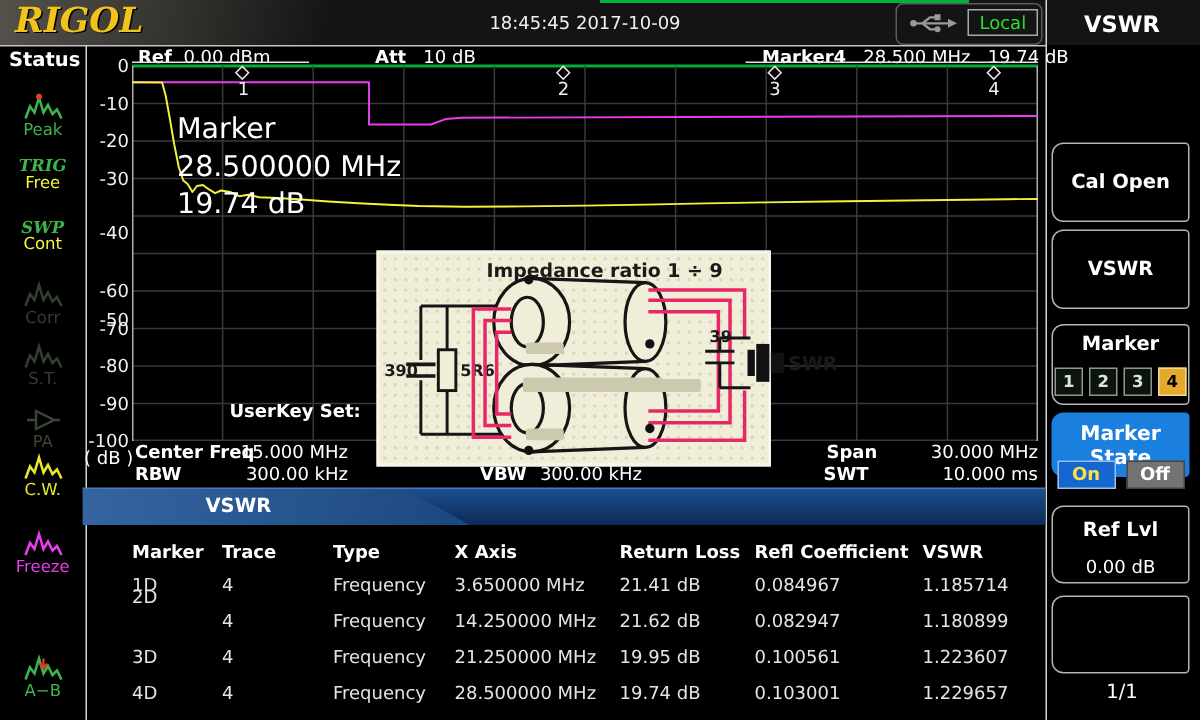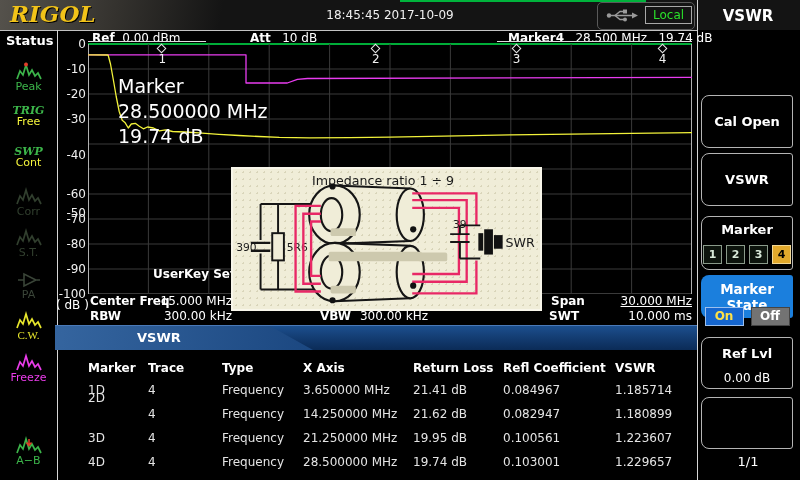--- a/index.html
+++ b/index.html
@@ -36,23 +36,23 @@
   .hdr{top:31px;font-size:12px;white-space:nowrap;}
   .bold{font-weight:bold;}
   .ytick{position:absolute;left:40px;width:46px;text-align:right;font-size:12px;color:#f0f0f0;}
   .mdiamond{position:absolute;top:45px;width:5px;height:5px;border:1px solid #e8e8e8;transform:rotate(45deg);}
   .mnum{position:absolute;top:51px;font-size:12px;color:#f0f0f0;}
   #marker-overlay{left:118px;top:74px;font-size:19px;color:#fff;line-height:25px;white-space:nowrap;}
   #userkey{left:153px;top:267px;width:92px;overflow:hidden;font-size:12px;font-weight:bold;white-space:nowrap;}
   .setrow{font-size:12px;white-space:nowrap;}
   .val{position:absolute;text-align:right;}
   
-  #schematic{left:231px;top:167px;width:311px;height:144px;background-color:#f0edd8;
+  #schematic{left:251px;top:167px;width:263px;height:144px;background-color:#f0edd8;
     background-image:radial-gradient(#d9d5ba 1px,rgba(0,0,0,0) 1px);background-size:7px 7px;
-    border:2px solid #f8f6ea;box-sizing:border-box;z-index:6;}
+    border:2px solid #f8f6ea;box-sizing:border-box;z-index:6;font-weight:bold;}
   
   #vswr-bar{left:55px;top:325px;width:642px;height:24px;
     background:linear-gradient(180deg,#1c4f8e 0%,#143e74 45%,#0b2b57 100%);
     border-top:1px solid #4a7ab8;z-index:7;}
   #vswr-tab{position:absolute;left:0;top:0;width:260px;height:100%;
     background:linear-gradient(100deg,#35659f,#1b4780);
     clip-path:polygon(0 0,215px 0,258px 100%,0 100%);}
   #vswr-bar-title{position:absolute;left:82px;top:4px;font-size:13px;font-weight:bold;color:#fff;}
   
   #vswr-table{left:58px;top:355px;width:639px;height:125px;}
@@ -116,21 +116,21 @@
         </div>
         <div class="sb-item" style="top: 132.5px;"><span style="color:#313f2e"><svg class="sbicon" viewBox="0 0 28 20">
               <polyline points="2,17 5,9 8,13 11,3 14,13 17,8 20,14 23,11 26,17" fill="none" stroke="#313f2e" stroke-width="1.7"></polyline>
             </svg></span><div class="sblabel" style="color:#313f2e">Corr</div></div>
         <div class="sb-item" style="top: 174px;"><span style="color:#313f2e"><svg class="sbicon" viewBox="0 0 28 20">
               <polyline points="2,17 5,9 8,13 11,3 14,13 17,8 20,14 23,11 26,17" fill="none" stroke="#313f2e" stroke-width="1.7"></polyline>
             </svg></span><div class="sblabel" style="color:#313f2e">S.T.</div></div>
         <div class="sb-item" style="top: 215.5px;"><span style="color:#3a4538"><svg class="sbicon" viewBox="0 0 28 20">
               <path d="M3,10 h6 M9,4 v12 L21,10 Z M21,10 h4" fill="none" stroke="#3a4538" stroke-width="1.6"></path>
             </svg></span><div class="sblabel" style="color:#3a4538">PA</div></div>
-        <div class="sb-item" style="top: 257px; font-family: Liberation Serif, serif;"><span style="color:#e8e72c"><svg class="sbicon" viewBox="0 0 28 20">
+        <div class="sb-item" style="top: 248px;"><span style="color:#e8e72c"><svg class="sbicon" viewBox="0 0 28 20">
               <polyline points="2,17 5,9 8,13 11,3 14,13 17,8 20,14 23,11 26,17" fill="none" stroke="#e8e72c" stroke-width="1.7"></polyline>
             </svg></span><div class="sblabel" style="color:#e8e72c">C.W.</div></div>
         <div class="sb-item" style="top: 298.5px;"><span style="color:#ea3cea"><svg class="sbicon" viewBox="0 0 28 20">
               <polyline points="2,17 5,9 8,13 11,3 14,13 17,8 20,14 23,11 26,17" fill="none" stroke="#ea3cea" stroke-width="1.7"></polyline>
             </svg></span><div class="sblabel" style="color:#ea3cea">Freeze</div></div>
         <div class="sb-item" style="top: 381.5px;"><span style="color:#3cb54a"><svg class="sbicon" viewBox="0 0 28 20">
               <polyline points="2,17 5,9 8,13 11,3 14,13 17,8 20,14 23,11 26,17" fill="none" stroke="#3cb54a" stroke-width="1.7"></polyline>
               <path d="M14,3 v6 M11.5,6.5 L14,9.5 L16.5,6.5" stroke="#e23c28" fill="none" stroke-width="1.5"></path>
             </svg></span><div class="sblabel" style="color:#3cb54a">A−B</div></div>
       </div>
@@ -209,21 +209,21 @@
     <div>Marker</div>
     <div>28.500000 MHz</div>
     <div>19.74 dB</div>
   </div>
 
   <div id="userkey" class="abs">UserKey Set:   S</div>
 
   <div class="abs setrow bold" style="left:90px;top:294px;">Center Freq</div>
   <div class="abs setrow val" style="left:132px;top:294px;width:100px;">15.000 MHz</div>
   <div class="abs setrow bold" style="left:551px;top:294px;">Span</div>
-  <div class="abs setrow val" style="left:592px;top:294px;width:100px;text-decoration:underline;">30.000 MHz</div>
+  <div class="abs setrow val" style="left:592px;top:294px;width:100px;">30.000 MHz</div>
   <div class="abs setrow bold" style="left:90px;top:309px;">RBW</div>
   <div class="abs setrow val" style="left:132px;top:309px;width:100px;">300.00 kHz</div>
   <div class="abs setrow bold" style="left:320px;top:309px;">VBW</div>
   <div class="abs setrow val" style="left:328px;top:309px;width:100px;">300.00 kHz</div>
   <div class="abs setrow bold" style="left:549px;top:309px;">SWT</div>
   <div class="abs setrow val" style="left:592px;top:309px;width:100px;">10.000 ms</div>
 
   <div id="schematic" class="abs">
     <svg width="305" height="140" viewBox="0 0 309 144">
       <text x="152" y="16" text-anchor="middle" font-size="13" fill="#1a1a1a">Impedance ratio 1 ÷ 9</text>

